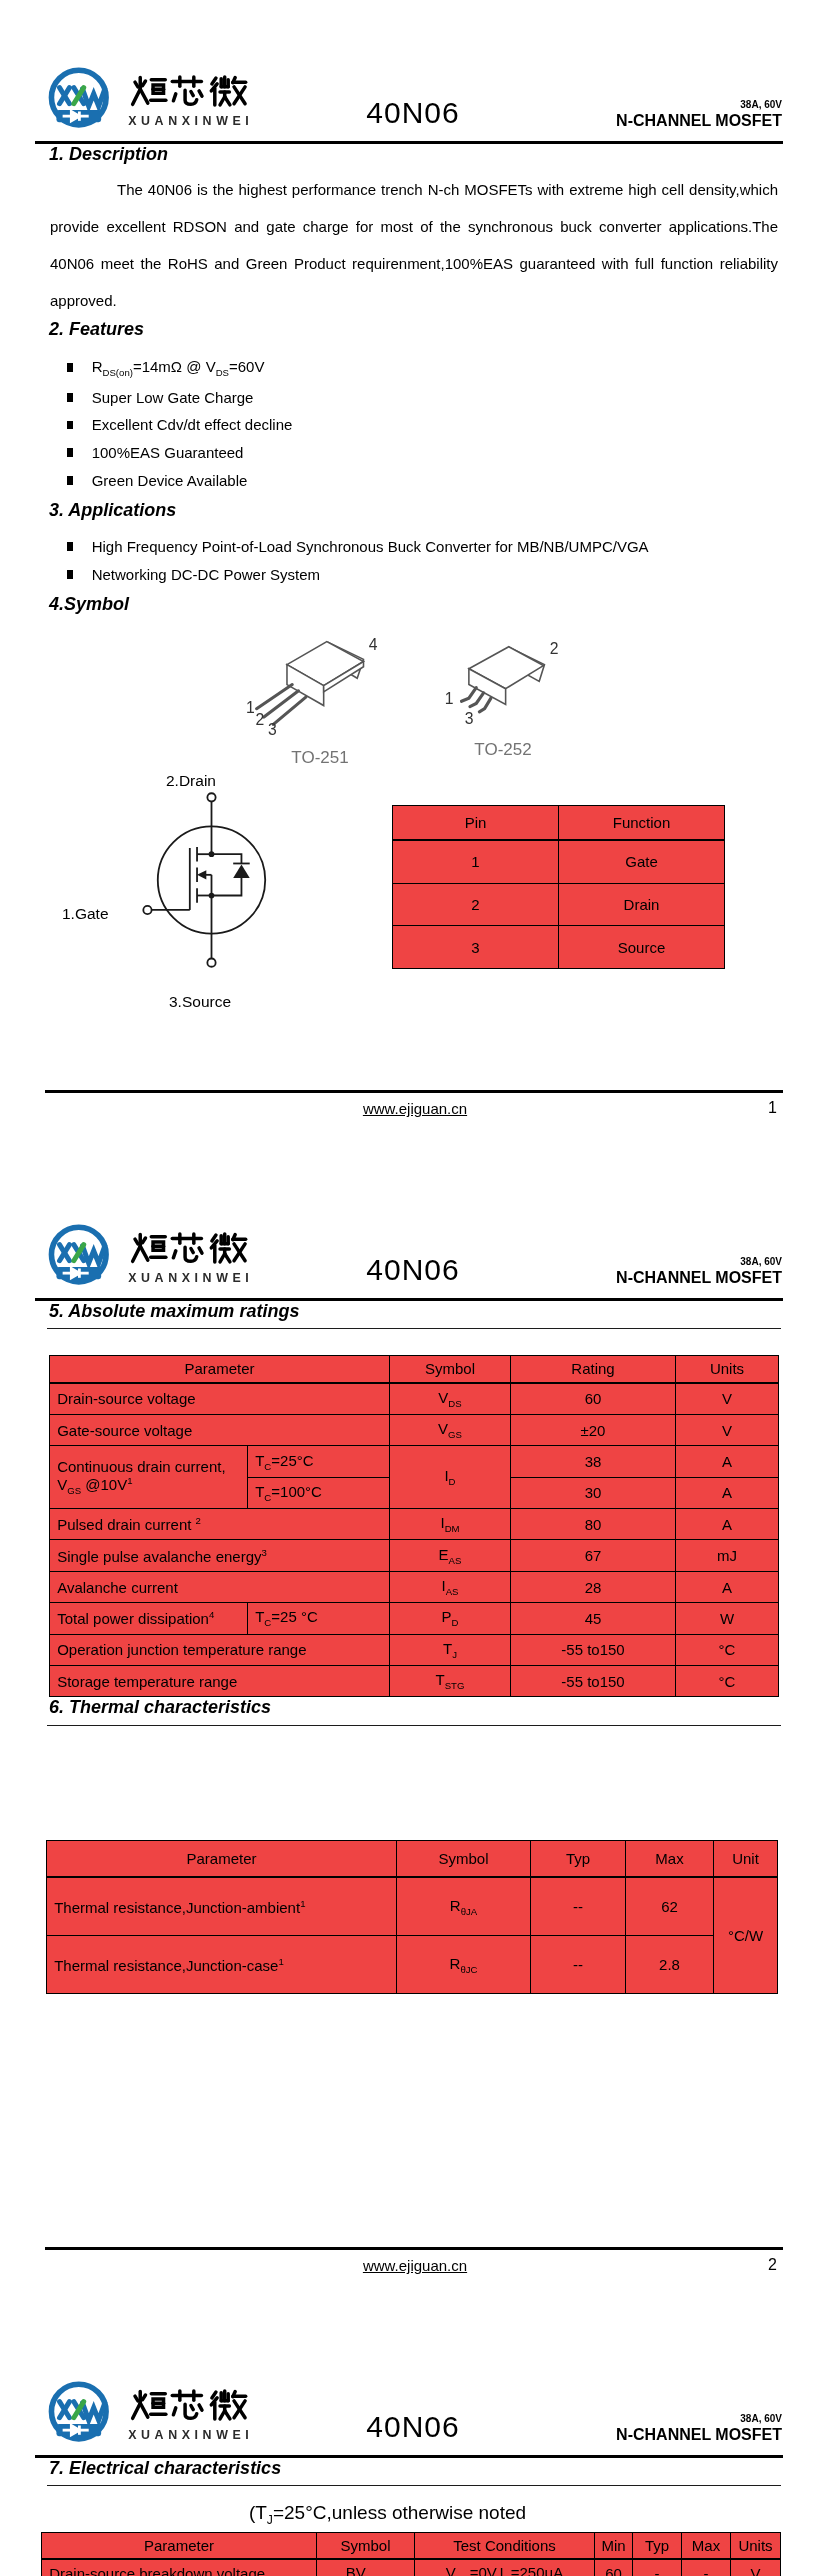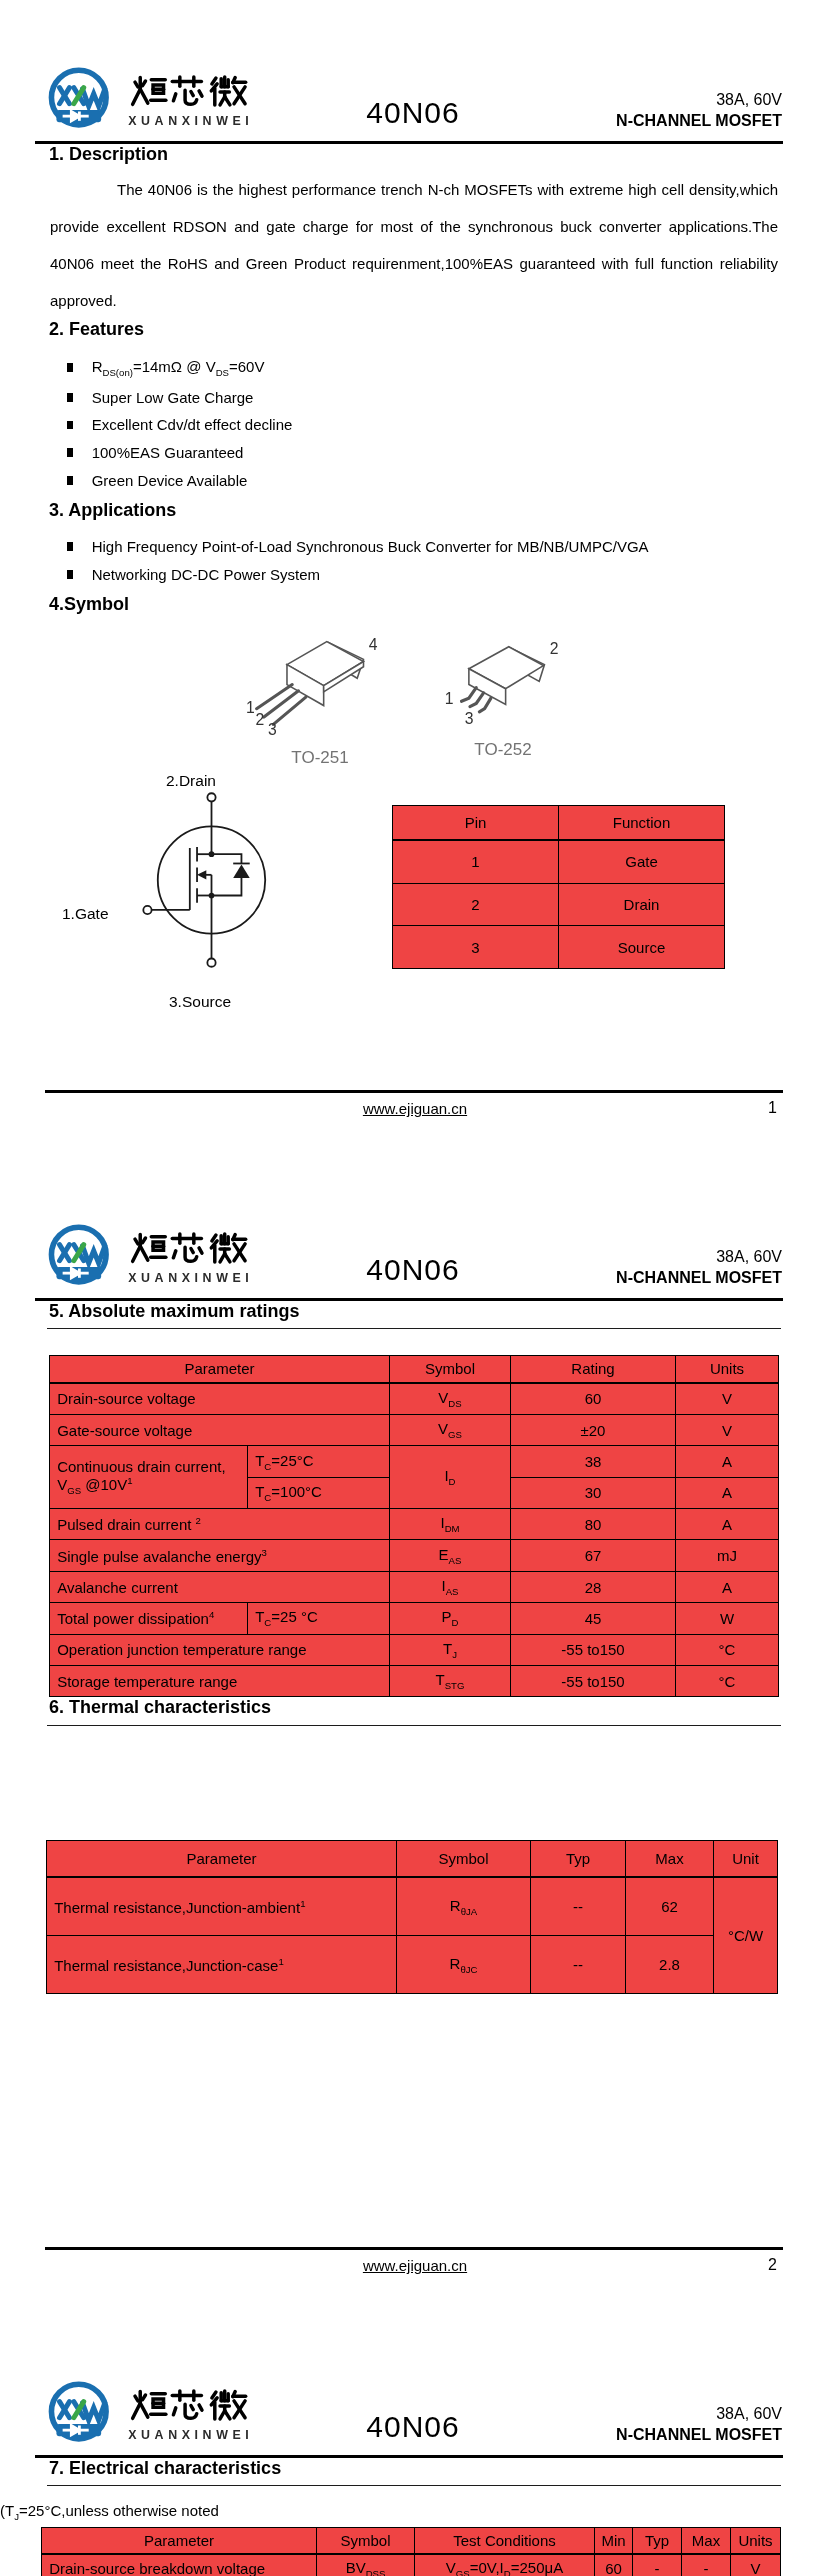--- a/index.html
+++ b/index.html
@@ -17,25 +17,25 @@
     background:#fff;
   }
   
   .page-header{padding:58px 36px 0 44px;}
   .hd-row{position:relative;display:flex;justify-content:space-between;align-items:flex-end;height:77px;}
   .logo{display:flex;align-items:flex-start;gap:7.2px;}
   .logo-names{padding-top:9.3px;}
   .logo-latin{font-size:12.4px;letter-spacing:4.6px;color:#2b2b2b;margin-top:3.1px;font-weight:bold;}
   .part-no{position:absolute;left:0;right:0;bottom:5.2px;text-align:center;font-size:30px;letter-spacing:1px;}
   .hd-right{text-align:right;padding-bottom:3.1px;line-height:1.3;}
-  .hd-rating{font-size:16px;font-weight:normal;}
+  .hd-rating{font-size:10px;font-weight:bold;}
   .hd-type{font-size:16px;font-weight:bold;}
   .header-rule{border:0;border-top:3.6px solid #000;margin:6.2px 0 0 -9.3px;width:748px;}
   
-  h2.section{font-size:18px;font-weight:bold;margin:0 16px 0 49px;}
+  h2.section{font-size:18px;font-weight:bold;margin:0 16px 0 49px;font-style:italic;}
   .rule-under{border:0;border-top:1.5px solid #1c1c1c;margin:6.2px 37px 0 47px;}
   p.desc{font-size:15px;line-height:2.45;text-align:justify;margin:7.2px 40px 0 50px;text-indent:67px;}
   ul.bullets{list-style:none;margin:17.5px 0 0 67px;padding:0;}
   .bullets li{font-size:15px;margin-bottom:10.8px;display:flex;align-items:center;}
   .bullets .sq{width:6.2px;height:8.8px;background:#000;margin-right:18.5px;flex:none;}
   
   table.ds{border-collapse:collapse;table-layout:fixed;background:#ef4444;font-size:15px;}
   .ds th,.ds td{border:1px solid #000;text-align:center;vertical-align:middle;padding:4.1px 3.1px;font-weight:normal;word-wrap:break-word;}
   .ds thead th{border-bottom:2.1px solid #000;}
   .ds td.lft{text-align:left;padding-left:7.2px;}
@@ -56,21 +56,21 @@
   .pin-table{width:332px;font-size:16px;margin-top:33px;align-self:flex-start;}
   .pin-table th{padding:8.2px 3.1px;}
   .pin-table td{padding:12.4px 3.1px;}
   
   .abs-table{margin:26px 0 0 49px;width:729px;}
   .abs-table td{padding:5.2px 4.1px;}
   .thermal-table{margin:114px 0 0 46px;width:732px;}
   .thermal-table th{padding:9.3px 3.1px;}
   .thermal-table td{padding:18.5px 4.1px;}
   
-  .cond-note{margin:15.5px 43px 0 0;text-align:left;font-size:15px;}
+  .cond-note{margin:15.5px 43px 0 0;text-align:center;font-size:19px;}
   .elec-table{margin:5.2px 0 0 41px;width:740px;font-size:14px;}
   .elec-table td{padding:3.6px 3.1px;}
   
   .page-footer{position:absolute;left:12px;right:0;top:1090px;text-decoration:underline;}
   .footer-rule{border:0;border-top:3.6px solid #000;margin:0 35px 0 33px;}
   .footer-row{position:relative;margin-top:7.2px;}
   .site{display:block;text-align:center;font-size:15px;}
   .pageno{position:absolute;right:41px;top:-1px;font-size:16px;}
   
   .mt-desc{margin-top:29px;}

